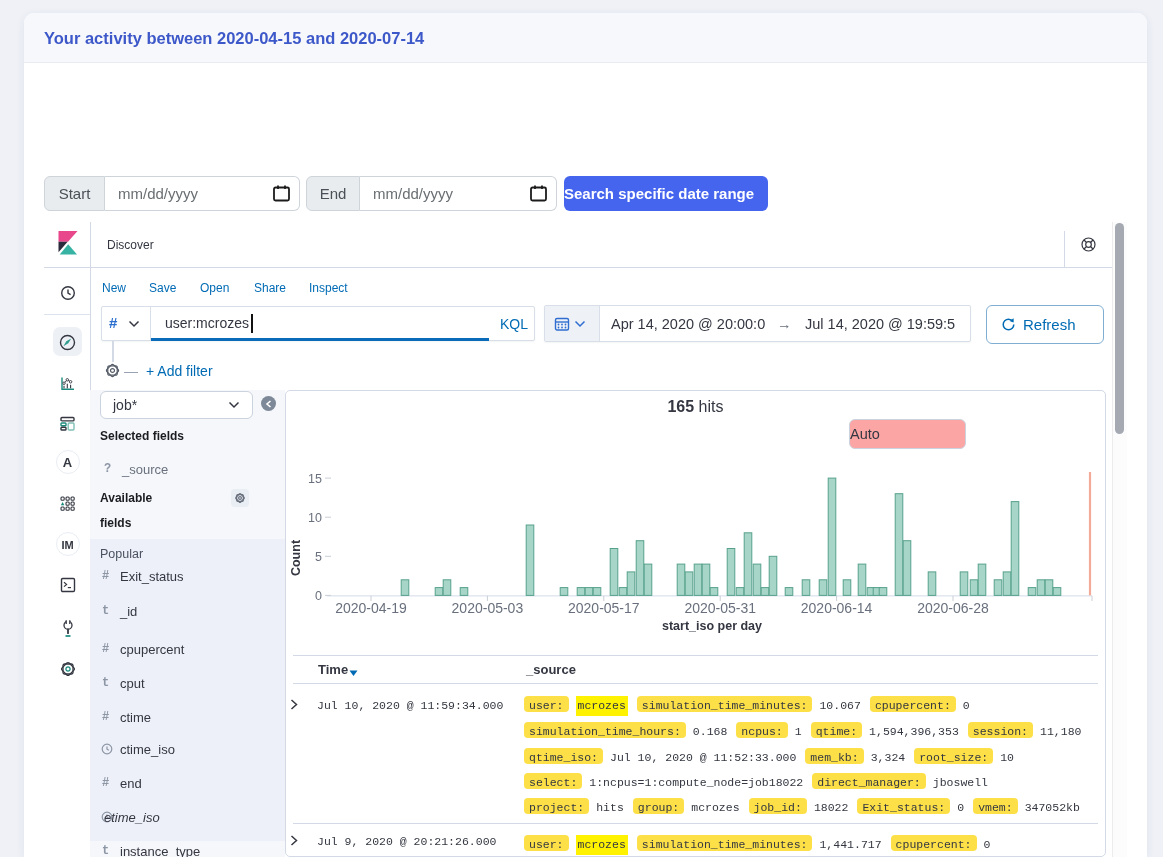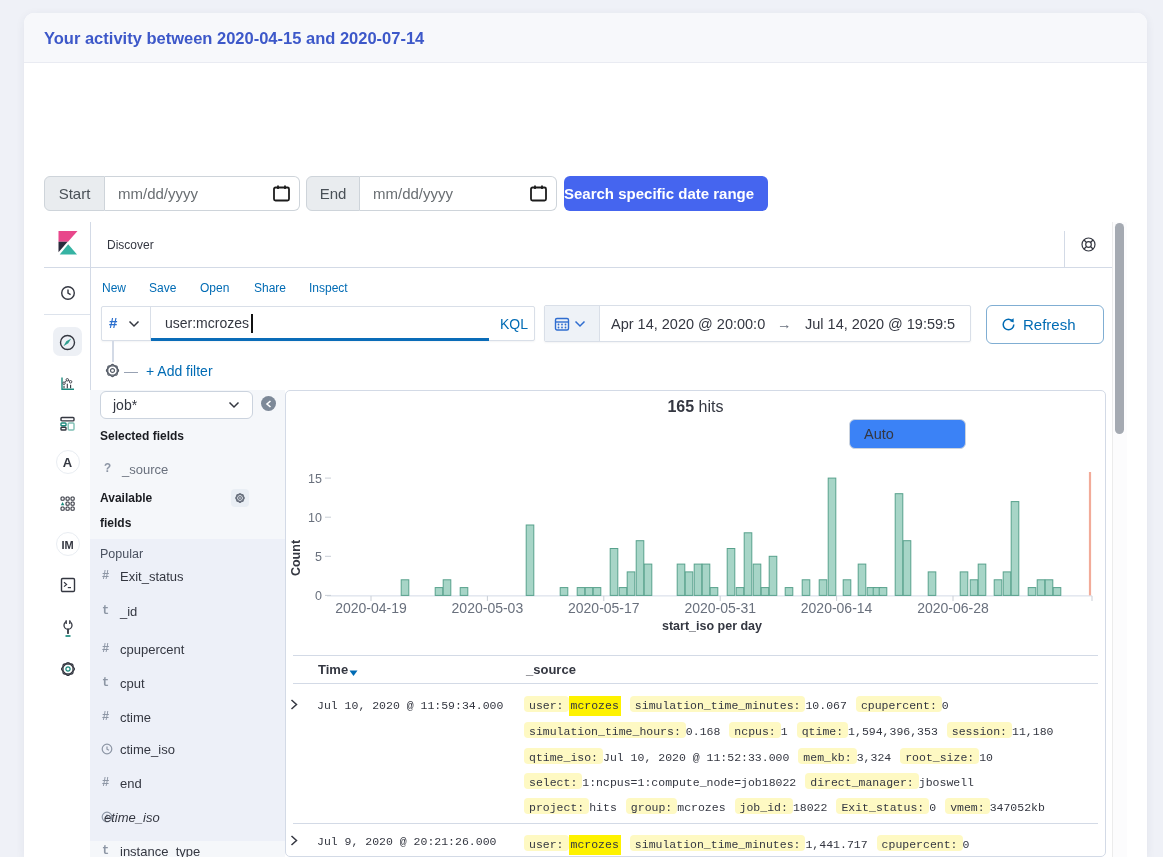--- a/index.html
+++ b/index.html
@@ -42,26 +42,26 @@
 .sidebar { left:90px; top:390px; width:195px; height:467px; background:#f5f7fa; }
 .jobsel { left:100px; top:391px; width:153px; height:28px; background:#fff; border:1px solid #cbd3de; border-radius:6px; font-size:14px; color:#343741; line-height:26px; padding-left:12px; }
 .sheading { font-size:12px; font-weight:bold; color:#1a1c21; }
 .popbox { left:90px; top:539px; width:195px; height:302px; background:#edf0f8; }
 .fname { font-size:13px; color:#343741; }
 .ficon { font-size:12px; font-weight:bold; color:#8d96a5; font-family:"Liberation Mono", monospace; }
 
 .panel { left:285px; top:390px; width:821px; height:467px; background:#fff; border:1px solid #d3dae6; border-radius:5px; }
 .hits { left:285px; top:398px; width:821px; text-align:center; font-size:16px; color:#343741; }
 .subtitle { left:420px; top:426px; font-size:14.7px; color:#343741; }
-.autosel { left:849px; top:419px; width:117px; height:30px; background:#3b82f6; border:1px solid #cbd3de; border-radius:6px; font-size:14.5px; color:#343741; line-height:28px; padding-left:14px; }
+.autosel { left:849px; top:419px; width:117px; height:30px; background:#fca5a5; border:1px solid #cbd3de; border-radius:6px; font-size:14.5px; color:#343741; line-height:28px; }
 .thdr { top:662px; font-size:13px; font-weight:bold; color:#343741; }
 .tline { left:293px; width:805px; height:1px; background:#d3dae6; }
 .mono { font-family:"Liberation Mono", monospace; font-size:11.5px; color:#343741; }
 .srcline { left:524px; height:20px; white-space:nowrap; }
-.chip { display:inline-block; background:#fef9c3; border-radius:4px; padding:0 5px; margin-right:0; height:16px; line-height:20px; vertical-align:top; }
+.chip { display:inline-block; background:#fde047; border-radius:4px; padding:0 5px; margin-right:7px; height:16px; line-height:20px; vertical-align:top; }
 .val { display:inline-block; height:20px; line-height:20px; margin-right:9px; vertical-align:top; }
 .hl { display:inline-block; background:#fef200; height:20px; line-height:20px; padding:0 2px; margin-right:9px; vertical-align:top; }
 .scrolltrack { left:1112px; top:222px; width:15px; height:635px; background:#fcfcfd; border-left:1px solid #ececec; }
 .scrollthumb { left:1115px; top:223px; width:9px; height:211px; background:#a5aab2; border-radius:4.5px; }
 </style>
 </head>
 <body>
 <div class="page">
   <div class="abs card"></div>
   <div class="abs card-header"></div>

